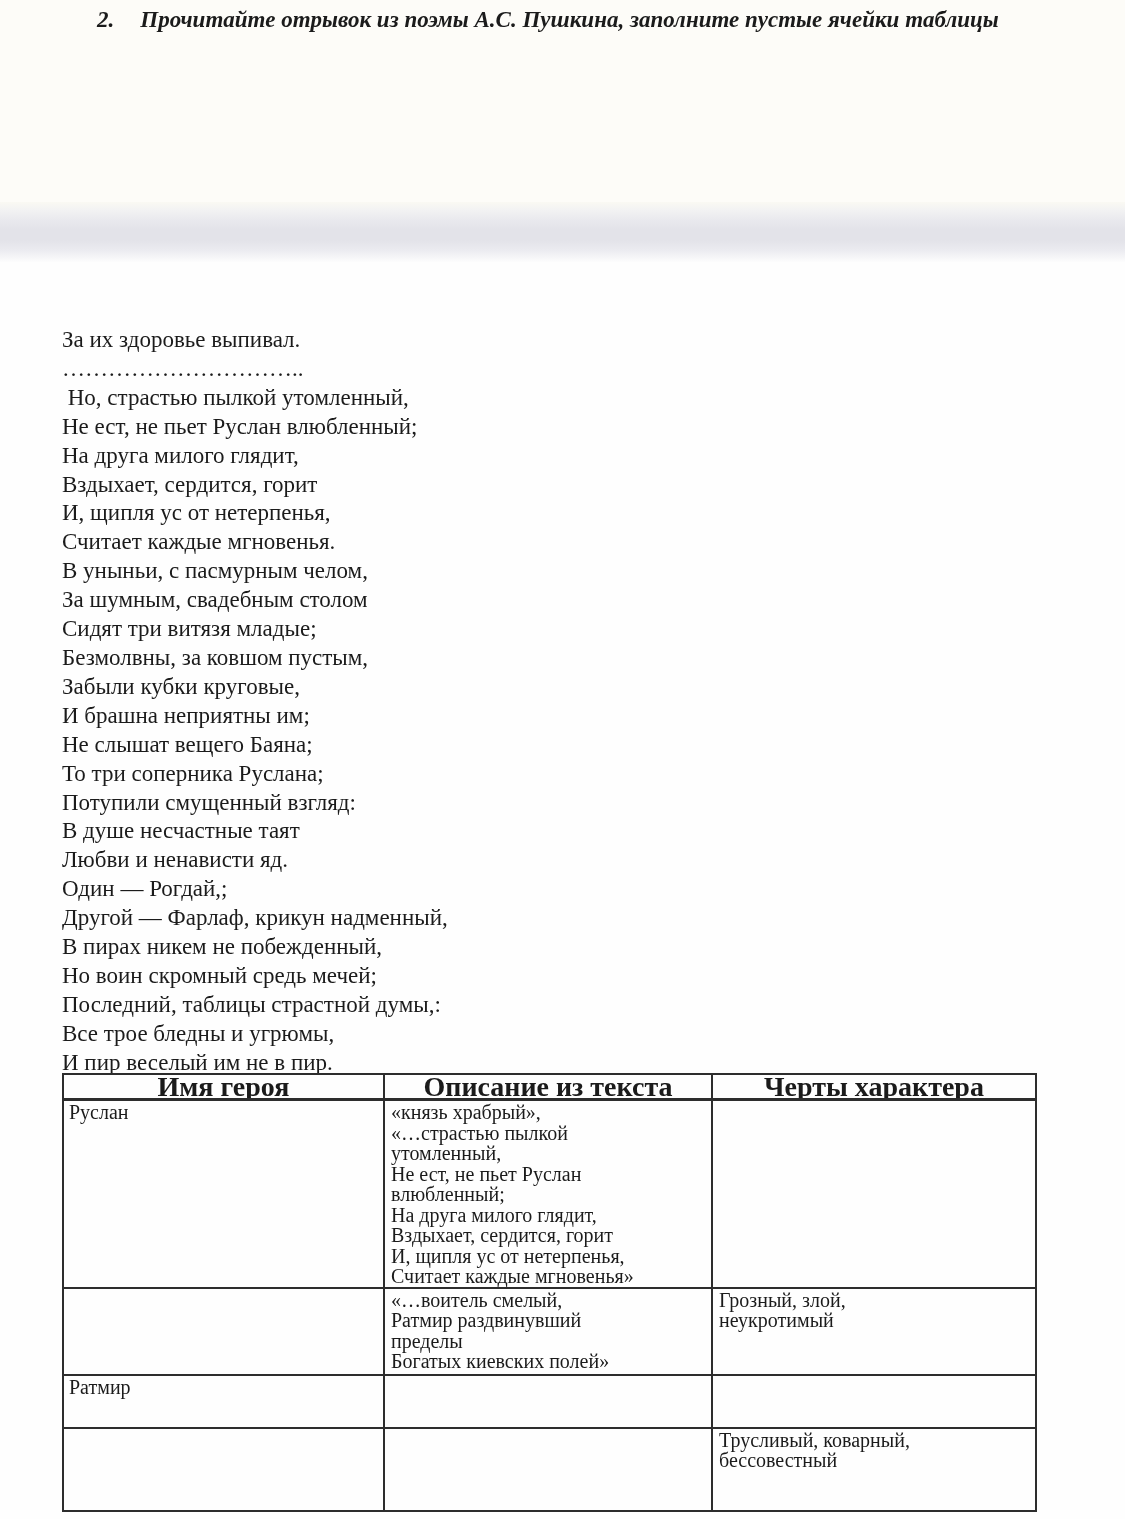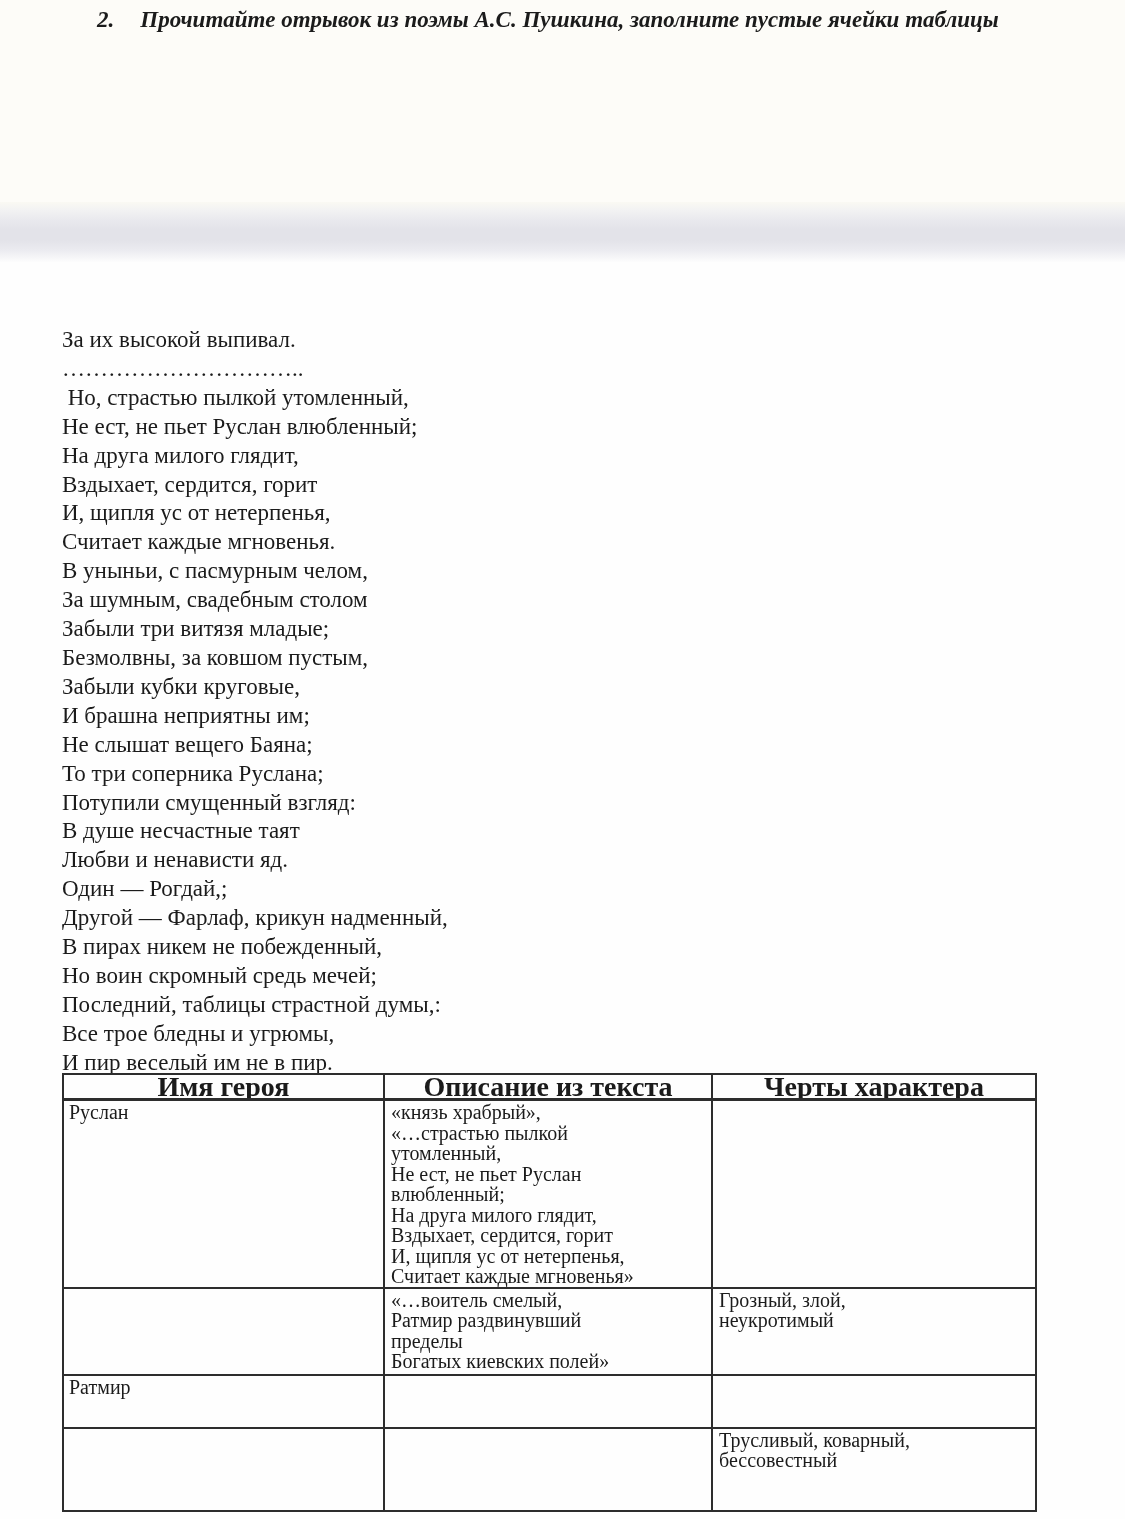--- a/index.html
+++ b/index.html
@@ -79,31 +79,31 @@
       <span>2.</span>
       <span>Прочитайте отрывок из поэмы А.С. Пушкина, заполните пустые ячейки таблицы</span>
     </div>
   </div>
 
   <div class="page-break"></div>
 
   <div class="main-section"></div>
 
   <div class="poem poem-part2">
-    <div class="poem-line">За их высокой выпивал.</div>
+    <div class="poem-line">За их здоровье выпивал.</div>
     <div class="poem-line">…………………………..</div>
     <div class="poem-line"> Но, страстью пылкой утомленный,</div>
     <div class="poem-line">Не ест, не пьет Руслан влюбленный;</div>
     <div class="poem-line">На друга милого глядит,</div>
     <div class="poem-line">Вздыхает, сердится, горит</div>
     <div class="poem-line">И, щипля ус от нетерпенья,</div>
     <div class="poem-line">Считает каждые мгновенья.</div>
     <div class="poem-line">В уныньи, с пасмурным челом,</div>
     <div class="poem-line">За шумным, свадебным столом</div>
-    <div class="poem-line">Забыли три витязя младые;</div>
+    <div class="poem-line">Сидят три витязя младые;</div>
     <div class="poem-line">Безмолвны, за ковшом пустым,</div>
     <div class="poem-line">Забыли кубки круговые,</div>
     <div class="poem-line">И брашна неприятны им;</div>
     <div class="poem-line">Не слышат вещего Баяна;</div>
     <div class="poem-line">То три соперника Руслана;</div>
     <div class="poem-line">Потупили смущенный взгляд:</div>
     <div class="poem-line">В душе несчастные таят</div>
     <div class="poem-line">Любви и ненависти яд.</div>
     <div class="poem-line">Один — Рогдай,;</div>
     <div class="poem-line">Другой — Фарлаф, крикун надменный,</div>

